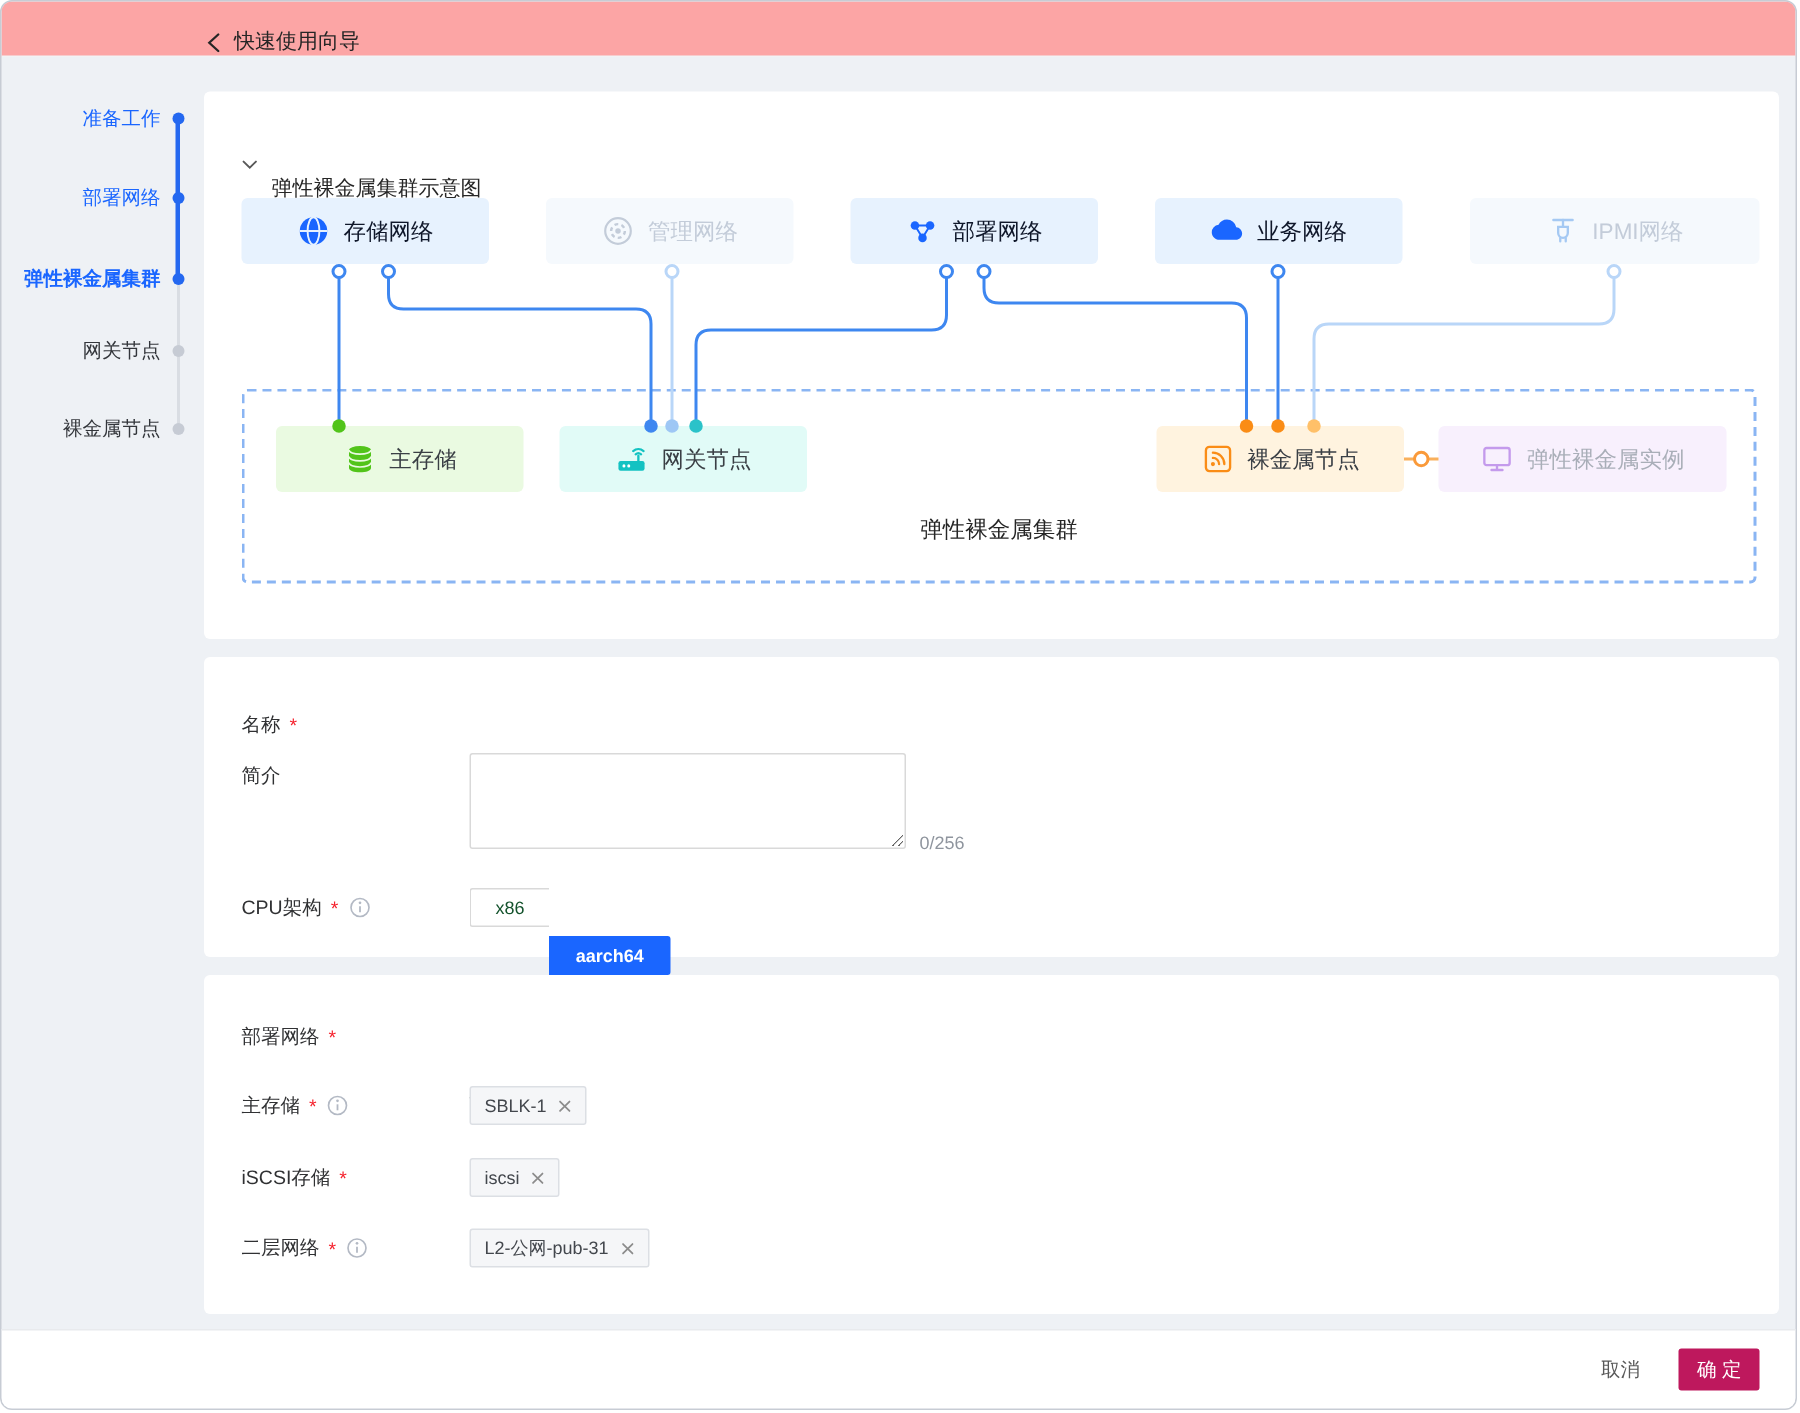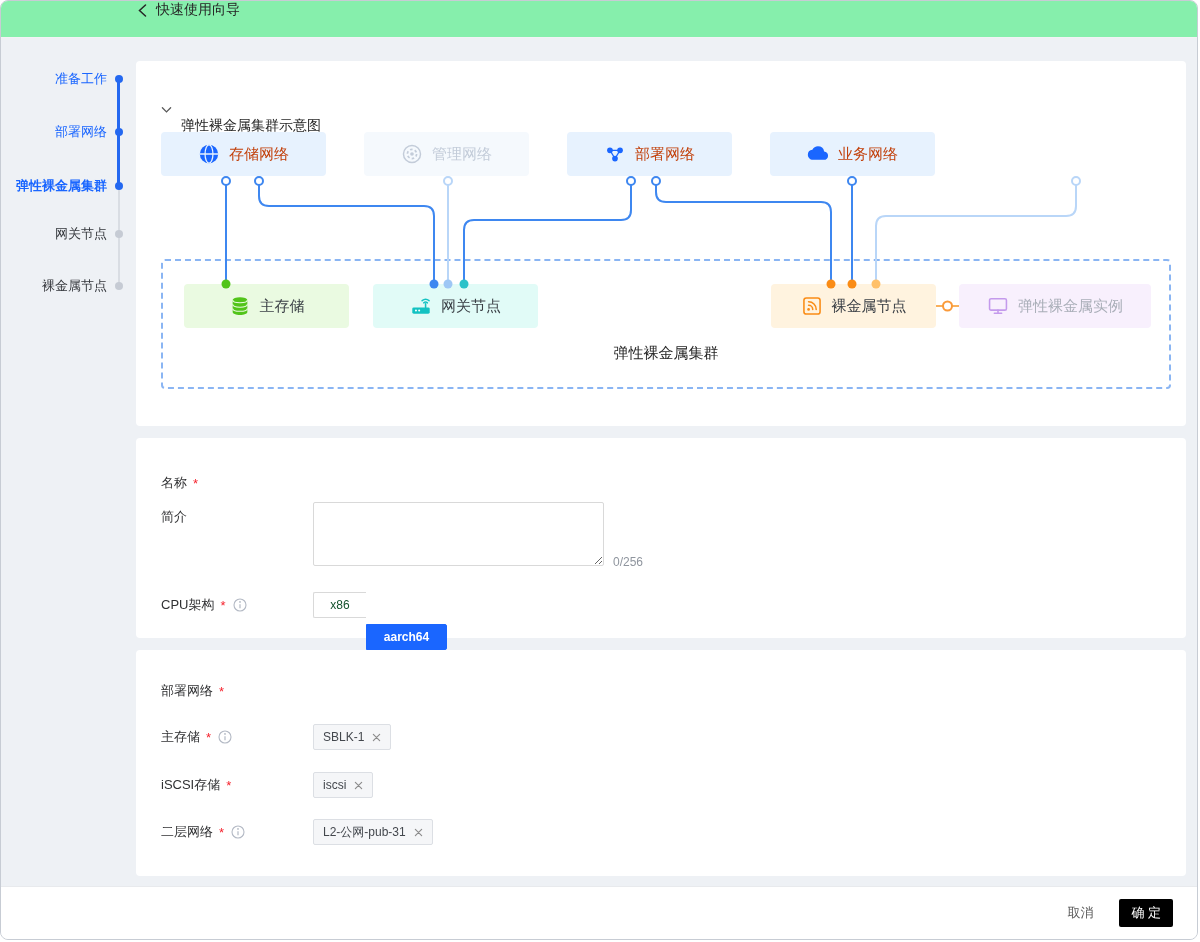--- a/index.html
+++ b/index.html
@@ -4,22 +4,22 @@
 <style>
   html,body{margin:0;padding:0;background:#fff;}
   *{box-sizing:border-box;}
   .page{
     position:relative;width:1198px;height:940px;margin:0;
     border:1px solid #c7ccd4;border-radius:8px;overflow:hidden;
     background:#eef1f5;font-family:"Liberation Sans",sans-serif;
   }
   svg{display:block;}
   
-  .topbar{position:absolute;top:0;left:0;right:0;height:37px;background:#86efac;
-    border-bottom:1px solid #f2f3f5;display:flex;align-items:flex-start;padding-left:137px;}
+  .topbar{position:absolute;top:0;left:0;right:0;height:37px;background:#fca5a5;
+    border-bottom:1px solid #f2f3f5;display:flex;align-items:flex-end;padding-left:137px;}
   .back-group{display:flex;align-items:center;gap:9px;cursor:pointer;}
   .topbar-title{font-size:14px;color:#262626;font-weight:500;}
   
   .step-line{position:absolute;z-index:0;}
   .line-done{left:116px;top:78px;width:3px;height:107px;background:#2468f0;}
   .line-todo{left:117px;top:185px;width:2px;height:100px;background:#d9dde3;}
   .step{position:absolute;left:0;width:122px;height:22px;z-index:1;
     display:flex;align-items:center;justify-content:flex-end;gap:8px;cursor:pointer;}
   .step-label{font-size:13px;white-space:nowrap;}
   .step.done .step-label{color:#1a66ff;}
@@ -34,21 +34,21 @@
   .card-diagram{top:60px;height:365px;}
   .card-basic{top:437px;height:200px;}
   .card-network{top:649px;height:226px;}
   
   .section-head{position:absolute;left:25px;top:24px;display:flex;align-items:center;gap:9px;}
   .caret{cursor:pointer;}
   .section-title{font-size:14px;color:#262626;font-weight:500;margin-top:32px;}
   .diagram{position:absolute;left:25px;top:71px;width:1012px;height:270px;}
   .netbox{position:absolute;top:0;height:44px;border-radius:4px;z-index:1;
     display:flex;align-items:center;justify-content:center;gap:9px;font-size:15px;}
-  .netbox.active{background:#e7f2fe;color:#c2410c;}
+  .netbox.active{background:#e7f2fe;color:#0f172a;}
   .netbox.inactive{background:#f5f9fd;color:#c3ccd9;}
   .nb1{left:0;width:165px;}.nb2{left:203px;width:165px;}.nb3{left:406px;width:165px;}
   .nb4{left:609px;width:165px;}.nb5{left:819px;width:193px;}
   .dashed-box{position:absolute;left:0;top:127px;width:1010px;height:130px;
     border:2px dashed #8ab5f3;border-radius:4px;z-index:0;}
   .cluster-label{position:absolute;left:0;top:212px;width:1010px;text-align:center;
     font-size:15px;color:#262626;z-index:1;}
   .node{position:absolute;top:152px;height:44px;border-radius:4px;z-index:1;
     display:flex;align-items:center;justify-content:center;gap:9px;font-size:15px;color:#3a3f45;}
   .n1{left:23px;width:165px;background:#eafae1;}
@@ -87,21 +87,21 @@
     padding:0 9px;background:#f5f6f8;border:1px solid #dcdfe4;border-radius:2px;
     font-size:12px;color:#43474d;white-space:nowrap;}
   .tag-ps{top:74px;}.tag-iscsi{top:122px;}.tag-l2{top:169px;}
   .tag-close{cursor:pointer;display:inline-flex;}
   
   .footbar{position:absolute;left:0;right:0;bottom:0;height:53px;background:#fff;
     border-top:1px solid #e8eaed;display:flex;align-items:center;justify-content:flex-end;
     padding-right:24px;gap:18px;}
   .btn-text{background:none;border:none;font-size:13px;color:#595959;cursor:pointer;
     font-family:"Liberation Sans",sans-serif;padding:4px 8px;}
-  .btn-primary{background:#000000;color:#fff;border:none;border-radius:2px;font-size:13px;
+  .btn-primary{background:#be185d;color:#fff;border:none;border-radius:2px;font-size:13px;
     height:28px;padding:0 12px;cursor:pointer;font-family:"Liberation Sans",sans-serif;}
 </style>
 </head>
 <body>
 
 <div class="page">
 
   <header class="topbar">
     <div class="back-group">
       <svg width="9" height="13" viewBox="0 0 9 13">
@@ -169,20 +169,29 @@
           <circle cx="17.5" cy="8" r="3.1" fill="#1a66ff"></circle>
           <circle cx="12" cy="17" r="3.1" fill="#1a66ff"></circle>
         </svg>
         <span>部署网络</span>
       </div>
       <div class="netbox nb4 active">
         <svg width="22" height="22" viewBox="0 0 24 24">
           <path d="M19.35 10.04A7.49 7.49 0 0 0 12 4C9.11 4 6.6 5.64 5.35 8.04A5.994 5.994 0 0 0 0 14c0 3.31 2.69 6 6 6h13c2.76 0 5-2.24 5-5 0-2.64-2.05-4.78-4.65-4.96z" fill="#1a66ff" transform="scale(0.92) translate(1,0)"></path>
         </svg>
         <span>业务网络</span>
+      </div>
+      <div class="netbox nb5 inactive">
+        <svg width="22" height="22" viewBox="0 0 24 24" fill="none" stroke="#a5c9f3" stroke-width="1.7" stroke-linecap="round">
+          <path d="M5 4h14"></path>
+          <path d="M12 4v5"></path>
+          <path d="M8.5 9h7v4.5a3.5 3.5 0 0 1 -7 0z"></path>
+          <path d="M10 17.3v2.2M14 17.3v2.2"></path>
+        </svg>
+        <span>IPMI网络</span>
       </div>
 
       <div class="dashed-box"></div>
       <div class="cluster-label">弹性裸金属集群</div>
 
       <div class="node n1">
         <svg width="22" height="22" viewBox="0 0 24 24">
           <path d="M4 5.5v13c0 1.9 3.6 3.2 8 3.2s8-1.3 8-3.2v-13" fill="#52c41a"></path>
           <ellipse cx="12" cy="5.5" rx="8" ry="3" fill="#52c41a"></ellipse>
           <path d="M4 5.5c0 1.66 3.58 3 8 3s8-1.34 8-3" fill="none" stroke="#eafae1" stroke-width="1.2"></path>

